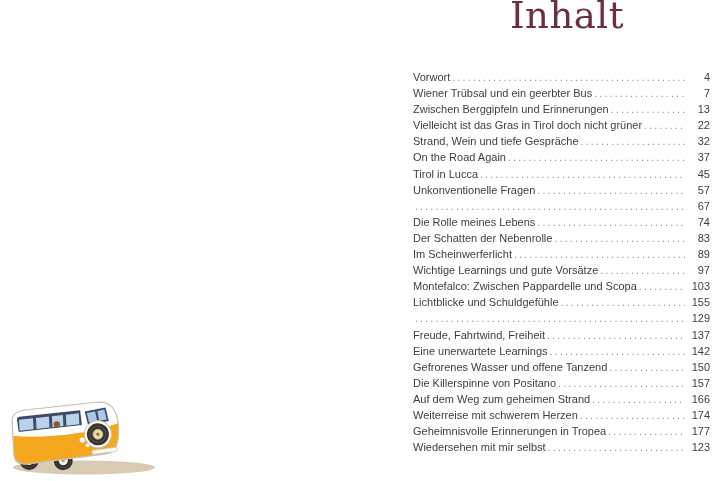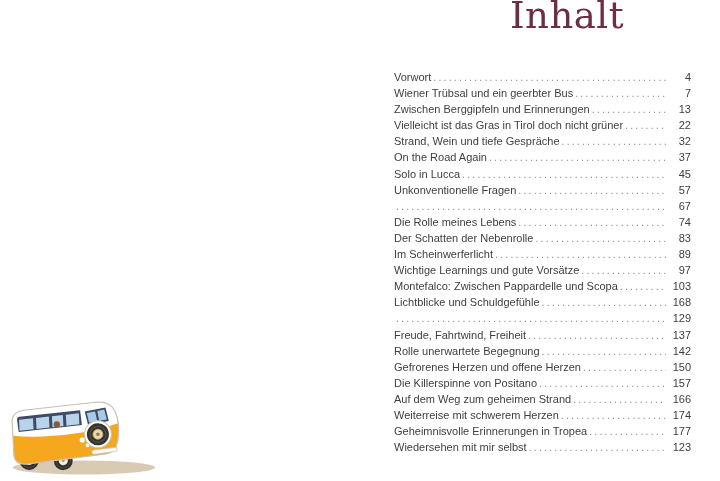--- a/index.html
+++ b/index.html
@@ -26,21 +26,21 @@
     margin: 0;
     font-family: "DejaVu Serif", "Liberation Serif", serif;
     font-weight: 400;
     font-size: 37px;
     letter-spacing: 0.5px;
     color: var(--title-color, #6d2d44);
     white-space: nowrap;
   }
   .toc {
     position: absolute;
-    left: 394px;
+    left: 413px;
     top: 69px;
     width: 297px;
   }
   .toc-row {
     display: flex;
     align-items: baseline;
     height: 16.1px;
     line-height: 16.1px;
     font-size: 11px;
     color: var(--text-color, #3e3e3e);
@@ -120,21 +120,21 @@
       <span class="toc-page">32</span>
     </div>
 
     <div class="toc-row">
       <span class="toc-label">On the Road Again</span>
       <span class="toc-leader"></span>
       <span class="toc-page">37</span>
     </div>
 
     <div class="toc-row">
-      <span class="toc-label">Solo in Lucca</span>
+      <span class="toc-label">Tirol in Lucca</span>
       <span class="toc-leader"></span>
       <span class="toc-page">45</span>
     </div>
 
     <div class="toc-row">
       <span class="toc-label">Unkonventionelle Fragen</span>
       <span class="toc-leader"></span>
       <span class="toc-page">57</span>
     </div>
 
@@ -169,43 +169,43 @@
 
     <div class="toc-row">
       <span class="toc-label">Montefalco: Zwischen Pappardelle und Scopa</span>
       <span class="toc-leader"></span>
       <span class="toc-page">103</span>
     </div>
 
     <div class="toc-row">
       <span class="toc-label">Lichtblicke und Schuldgefühle</span>
       <span class="toc-leader"></span>
-      <span class="toc-page">168</span>
+      <span class="toc-page">155</span>
     </div>
 
 
     <div class="toc-row">
       <span class="toc-leader"></span>
       <span class="toc-page">129</span>
     </div>
 
     <div class="toc-row">
       <span class="toc-label">Freude, Fahrtwind, Freiheit</span>
       <span class="toc-leader"></span>
       <span class="toc-page">137</span>
     </div>
 
     <div class="toc-row">
-      <span class="toc-label">Rolle unerwartete Begegnung</span>
+      <span class="toc-label">Eine unerwartete Learnings</span>
       <span class="toc-leader"></span>
       <span class="toc-page">142</span>
     </div>
 
     <div class="toc-row">
-      <span class="toc-label">Gefrorenes Herzen und offene Herzen</span>
+      <span class="toc-label">Gefrorenes Wasser und offene Tanzend</span>
       <span class="toc-leader"></span>
       <span class="toc-page">150</span>
     </div>
 
     <div class="toc-row">
       <span class="toc-label">Die Killerspinne von Positano</span>
       <span class="toc-leader"></span>
       <span class="toc-page">157</span>
     </div>
 

